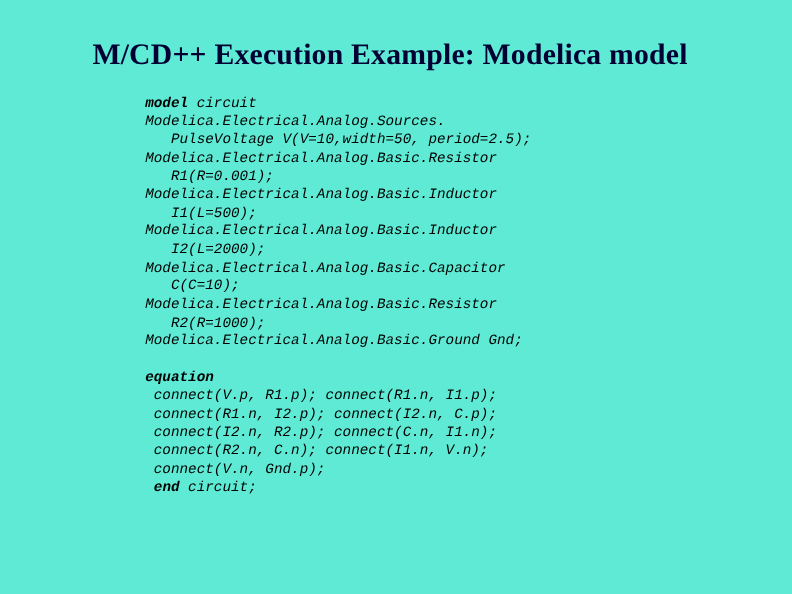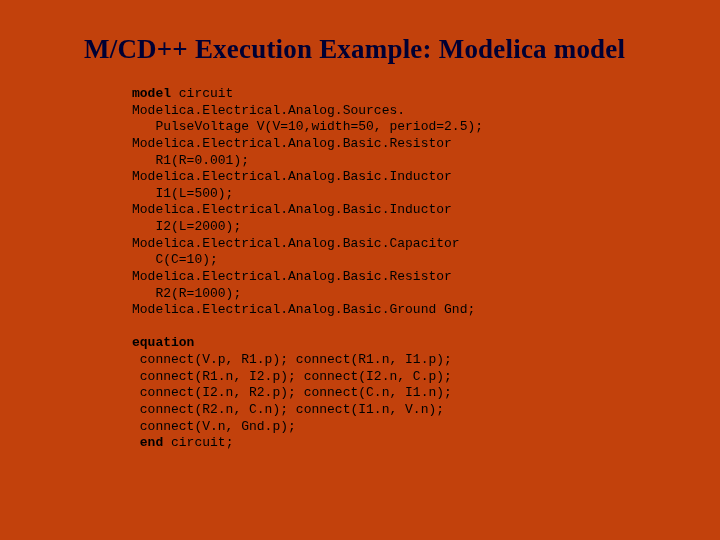--- a/index.html
+++ b/index.html
@@ -8,21 +8,21 @@
     width: 720px;
     height: 540px;
     background: #ffffff;
     font-family: Georgia, 'Times New Roman', serif;
     overflow: hidden;
   }
   .slide {
     position: relative;
     width: 720px;
     height: 540px;
-    background: #c2410c;
+    background: #5eead4;
   }
   .title {
     position: absolute;
     top: 34px;
     left: 84px;
     right: 0;
     font-size: 27px;
     font-weight: bold;
     color: #000033;
     font-family: Georgia, 'Times New Roman', Times, serif;
@@ -32,20 +32,21 @@
   .codeblock {
     position: absolute;
     top: 86px;
     left: 132px;
     width: 460px;
     font-family: 'Courier New', Courier, monospace;
     font-size: 13px;
     line-height: 1.28;
     color: #000;
     white-space: pre;
+    font-style: italic;
   }
   .codeblock .kw {
     font-weight: bold;
   }
 </style>
 </head>
 <body>
 
 <div class="slide">
   <div class="title">M/CD++ Execution Example: Modelica model</div>

